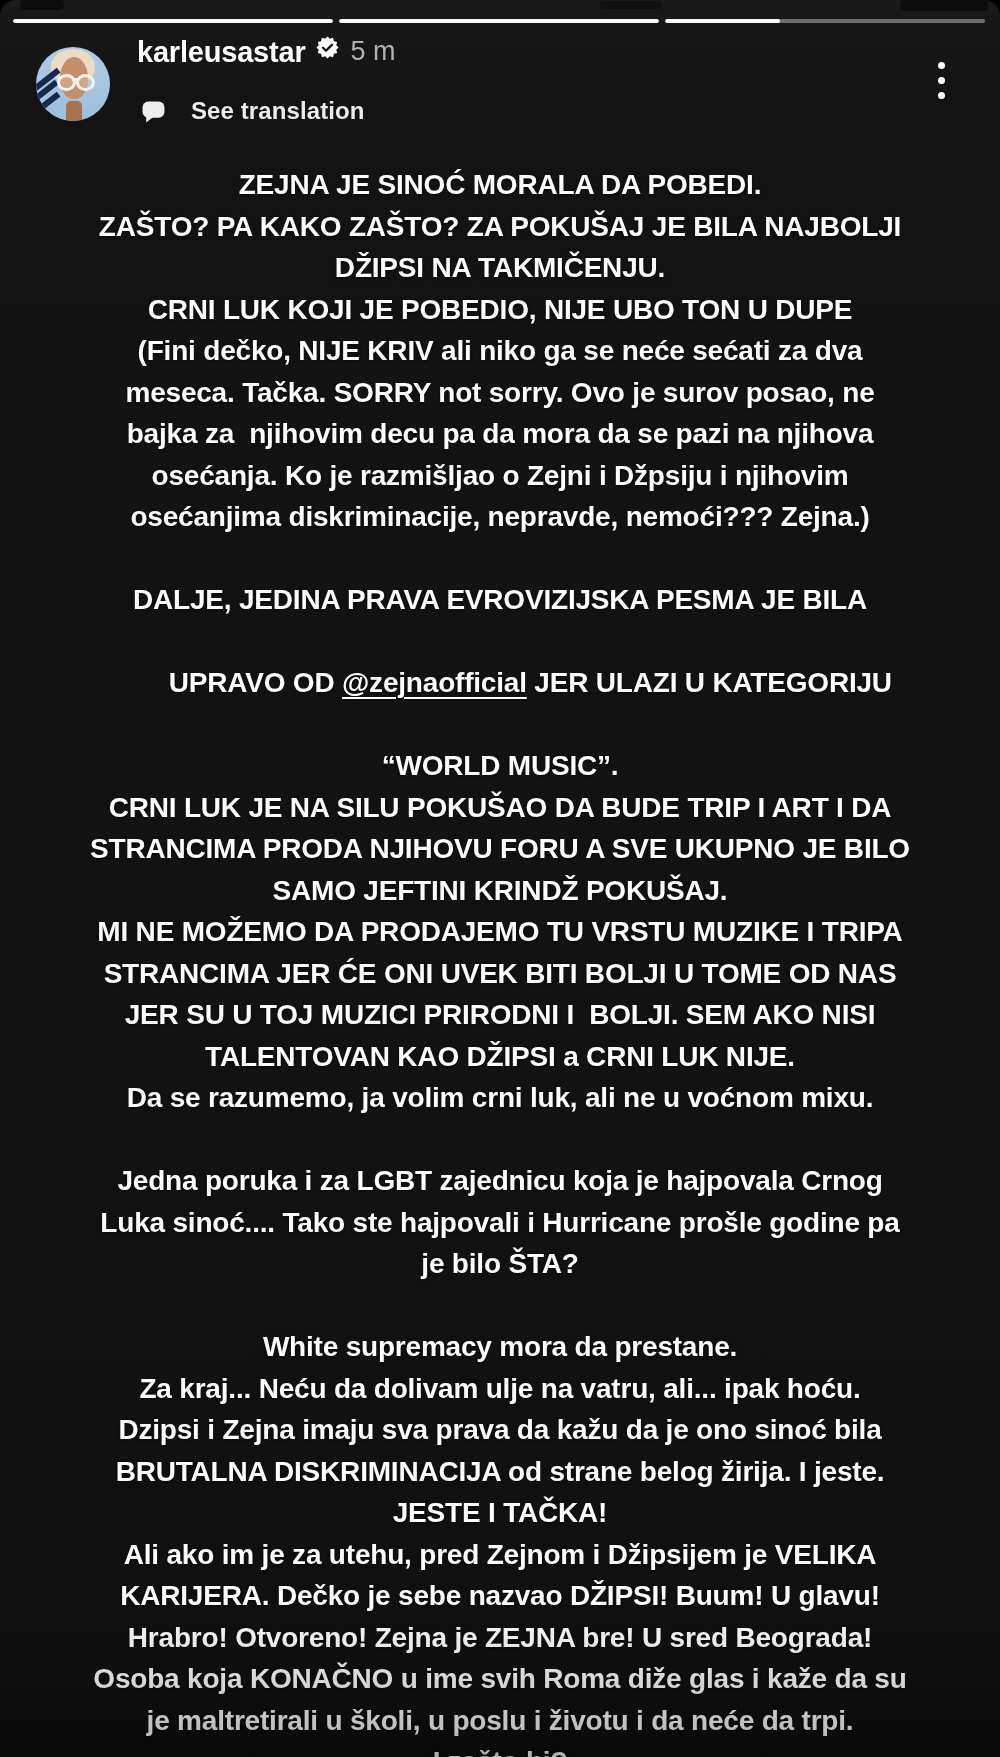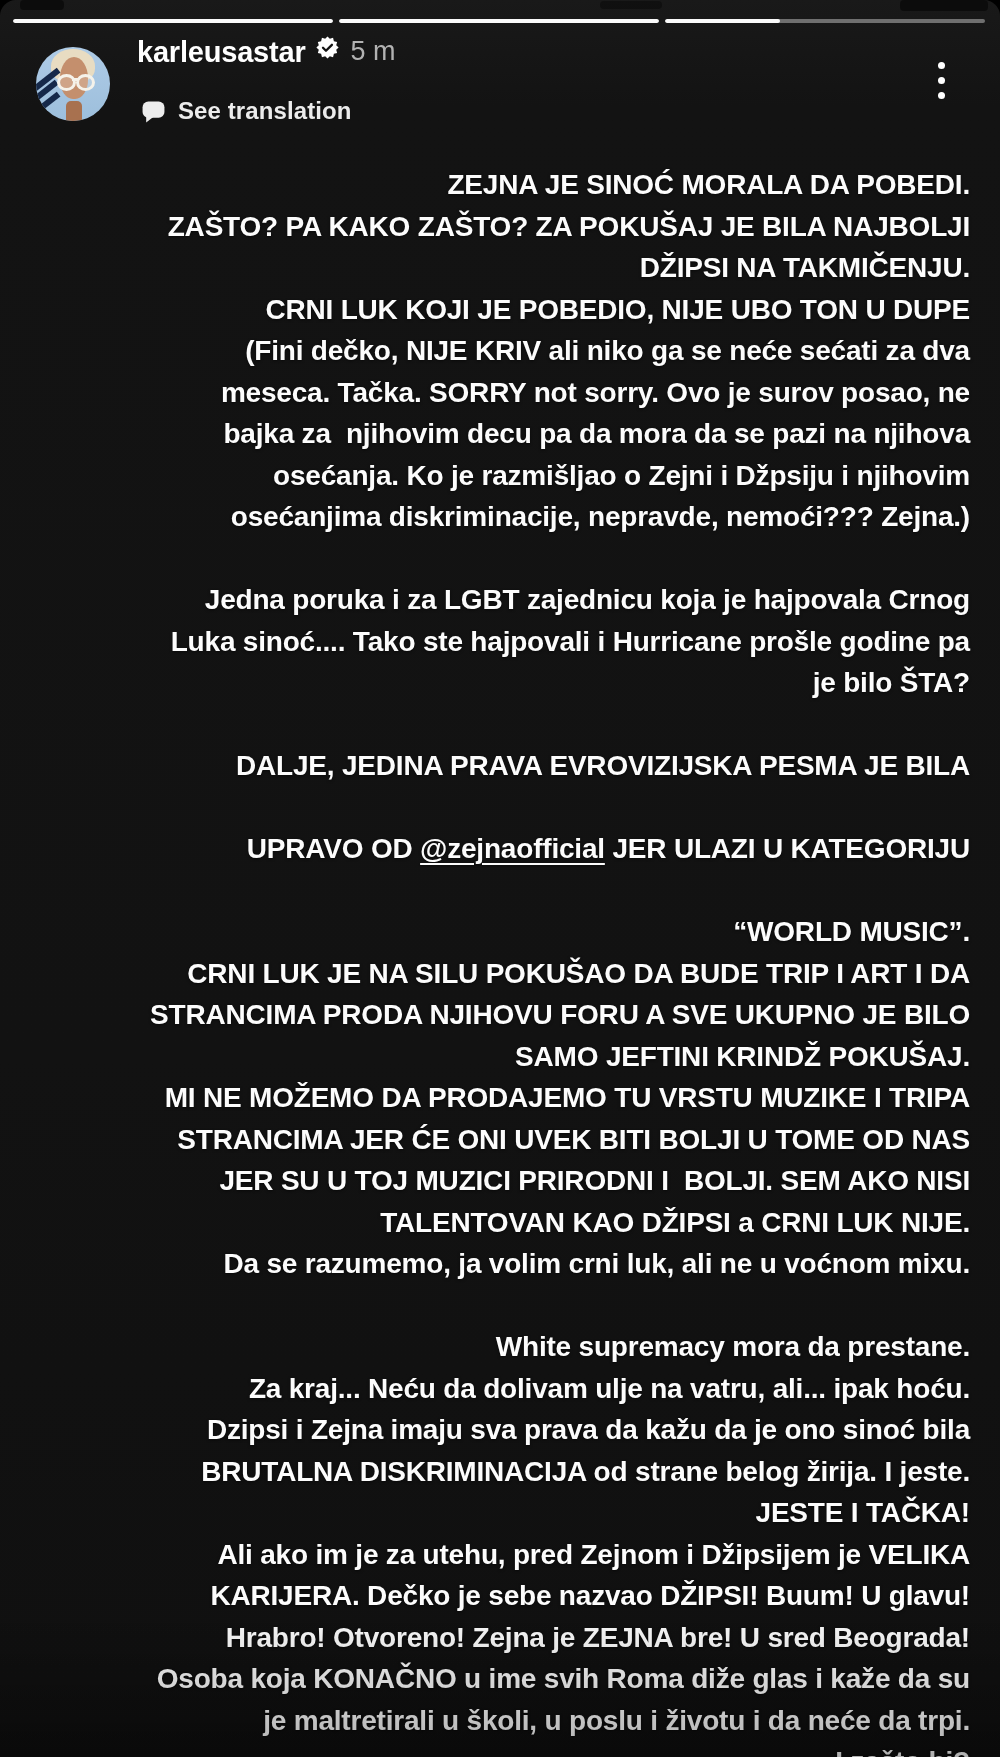--- a/index.html
+++ b/index.html
@@ -33,29 +33,29 @@
   .avatar .lens{position:absolute;top:27px;width:13px;height:11px;border:3px solid #f5f2ea;border-radius:50%;
       background:rgba(245,242,234,0.22);}
   .avatar .lens-left{left:21px;} .avatar .lens-right{left:40px;}
   .avatar .bridge{position:absolute;left:36px;top:31px;width:6px;height:3px;background:#f5f2ea;}
 
   .username-row{position:absolute;left:137px;top:36px;height:38px;display:flex;gap:10px;}
   .username{font-size:29px;font-weight:700;color:#ffffff;letter-spacing:-0.2px;}
   .badge{width:23px;height:23px;display:block;}
   .timestamp{font-size:27px;font-weight:400;color:#b2b2b2;margin-left:2px;}
 
-  .translation-row{position:absolute;left:141px;top:96px;height:30px;display:flex;align-items:center;gap:12px;cursor:pointer;}
+  .translation-row{position:absolute;left:141px;top:96px;height:30px;display:flex;align-items:center;gap:25px;cursor:pointer;}
   .translation-label{font-size:24px;font-weight:600;color:#ececec;letter-spacing:0.1px;}
 
   .kebab{position:absolute;left:934px;top:62px;width:14px;display:flex;flex-direction:column;align-items:center;gap:8px;cursor:pointer;}
   .kebab i{width:7px;height:7px;border-radius:50%;background:#fff;}
 
   
   .story-text{position:absolute;top:164px;left:30px;width:940px;text-align:center;}
-  .story-text .para{margin:0 0 41.5px 0;text-align:right;}
+  .story-text .para{margin:0 0 41.5px 0;}
   .t-line{font-size:28px;line-height:41.5px;font-weight:700;color:#fcfcfc;letter-spacing:-0.2px;
       white-space:pre-wrap;text-shadow:0 1px 3px rgba(0,0,0,0.55);}
   .mention{text-decoration:underline;text-decoration-thickness:2px;text-underline-offset:5px;cursor:pointer;}
 
   .bottom-fade{position:absolute;left:0;right:0;bottom:0;height:150px;pointer-events:none;
       background:linear-gradient(180deg,rgba(0,0,0,0) 0%,rgba(0,0,0,0.30) 100%);}
 </style>
 </head>
 <body>
 
@@ -120,39 +120,39 @@
       <div class="t-line">DŽIPSI NA TAKMIČENJU.</div>
       <div class="t-line">CRNI LUK KOJI JE POBEDIO, NIJE UBO TON U DUPE</div>
       <div class="t-line">(Fini dečko, NIJE KRIV ali niko ga se neće sećati za dva</div>
       <div class="t-line">meseca. Tačka. SORRY not sorry. Ovo je surov posao, ne</div>
       <div class="t-line">bajka za  njihovim decu pa da mora da se pazi na njihova</div>
       <div class="t-line">osećanja. Ko je razmišljao o Zejni i Džpsiju i njihovim</div>
       <div class="t-line">osećanjima diskriminacije, nepravde, nemoći??? Zejna.)</div>
     </div>
 
     <div class="para">
-      <div class="t-line">Jedna poruka i za LGBT zajednicu koja je hajpovala Crnog</div>
-      <div class="t-line">Luka sinoć.... Tako ste hajpovali i Hurricane prošle godine pa</div>
-      <div class="t-line">je bilo ŠTA?</div>
-    </div>
-
-    <div class="para">
       <div class="t-line">DALJE, JEDINA PRAVA EVROVIZIJSKA PESMA JE BILA</div>
       <div class="t-line">
         <span>UPRAVO OD </span><span class="mention">@zejnaofficial</span><span> JER ULAZI U KATEGORIJU</span>
       </div>
       <div class="t-line">“WORLD MUSIC”.</div>
       <div class="t-line">CRNI LUK JE NA SILU POKUŠAO DA BUDE TRIP I ART I DA</div>
       <div class="t-line">STRANCIMA PRODA NJIHOVU FORU A SVE UKUPNO JE BILO</div>
       <div class="t-line">SAMO JEFTINI KRINDŽ POKUŠAJ.</div>
       <div class="t-line">MI NE MOŽEMO DA PRODAJEMO TU VRSTU MUZIKE I TRIPA</div>
       <div class="t-line">STRANCIMA JER ĆE ONI UVEK BITI BOLJI U TOME OD NAS</div>
       <div class="t-line">JER SU U TOJ MUZICI PRIRODNI I  BOLJI. SEM AKO NISI</div>
       <div class="t-line">TALENTOVAN KAO DŽIPSI a CRNI LUK NIJE.</div>
       <div class="t-line">Da se razumemo, ja volim crni luk, ali ne u voćnom mixu.</div>
+    </div>
+
+    <div class="para">
+      <div class="t-line">Jedna poruka i za LGBT zajednicu koja je hajpovala Crnog</div>
+      <div class="t-line">Luka sinoć.... Tako ste hajpovali i Hurricane prošle godine pa</div>
+      <div class="t-line">je bilo ŠTA?</div>
     </div>
 
     <div class="para">
       <div class="t-line">White supremacy mora da prestane.</div>
       <div class="t-line">Za kraj... Neću da dolivam ulje na vatru, ali... ipak hoću.</div>
       <div class="t-line">Dzipsi i Zejna imaju sva prava da kažu da je ono sinoć bila</div>
       <div class="t-line">BRUTALNA DISKRIMINACIJA od strane belog žirija. I jeste.</div>
       <div class="t-line">JESTE I TAČKA!</div>
       <div class="t-line">Ali ako im je za utehu, pred Zejnom i Džipsijem je VELIKA</div>
       <div class="t-line">KARIJERA. Dečko je sebe nazvao DŽIPSI! Buum! U glavu!</div>

